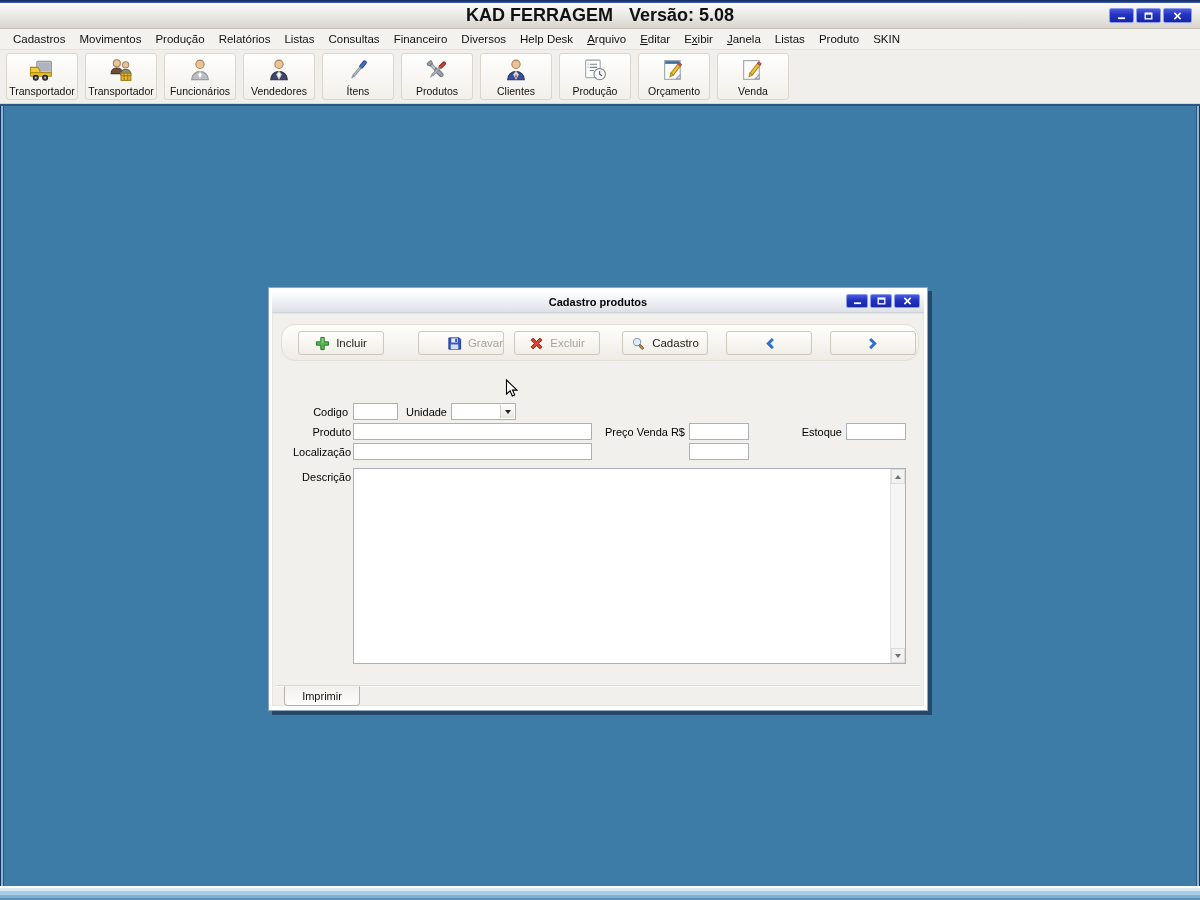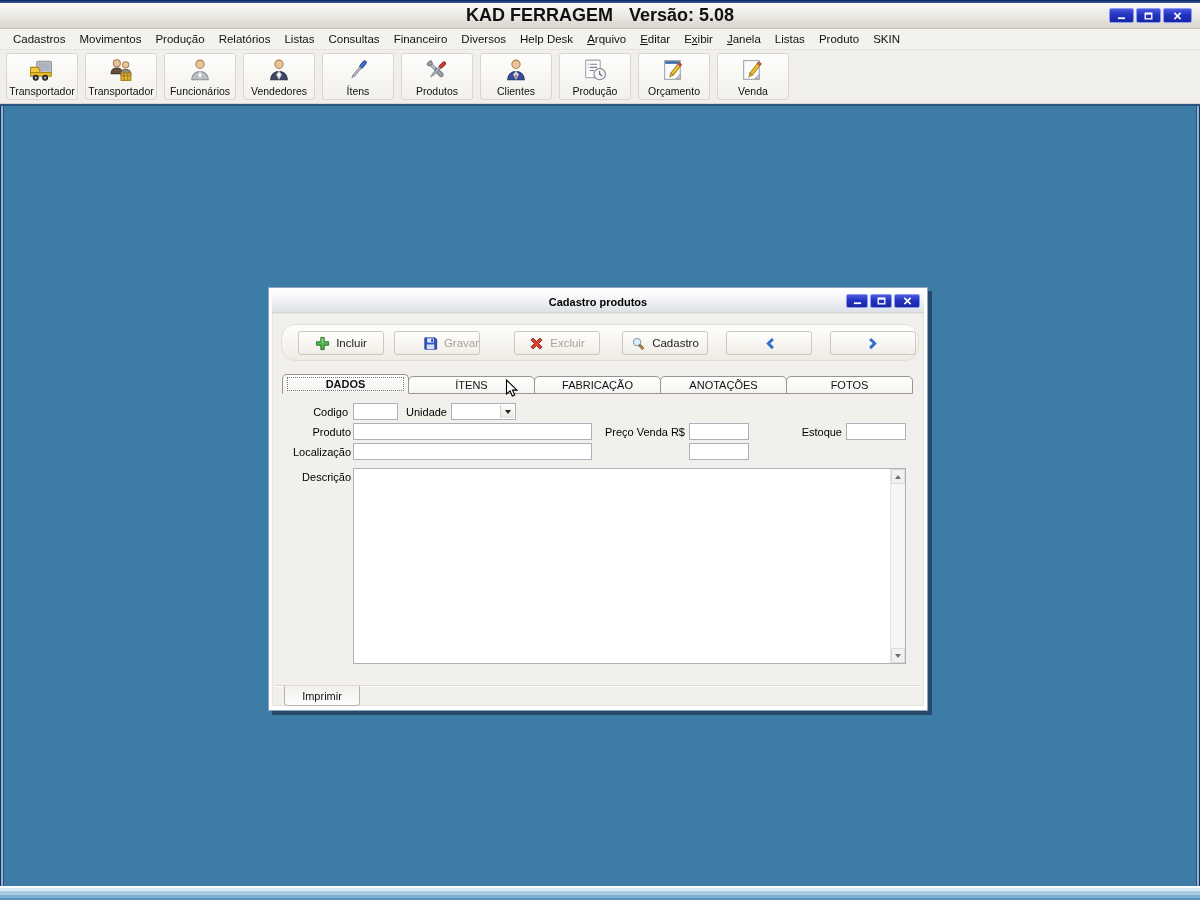--- a/index.html
+++ b/index.html
@@ -331,21 +331,21 @@
       <div class="act-panel">
           <button class="act-btn" style="left: 16px;">
             <span style="display: flex;">
               <svg viewBox="0 0 16 16">
                 <path d="M6.2 1.5h3.6v4.7h4.7v3.6H9.8v4.7H6.2V9.8H1.5V6.2h4.7z" fill="#55b64e" stroke="#2c6e28"></path>
                 <path d="M6.9 2.3h2.2v5.2H6.9z" fill="#8bd984" opacity=".8"></path>
               </svg>
             </span>
             <span>Incluir</span>
           </button>
-          <button class="act-btn disabled" style="left: 112px; padding-left: 28px;">
+          <button class="act-btn disabled" style="left: 136px; padding-left: 28px;">
             <span style="display: flex;">
               <svg viewBox="0 0 16 16">
                 <path d="M2 2h11l1.5 1.5V14H2z" fill="#3056c8" stroke="#1d3a8f"></path>
                 <rect x="4.5" y="2.5" width="7" height="4.5" fill="#e8ecf5"></rect>
                 <rect x="8.7" y="3" width="2" height="3.4" fill="#3056c8"></rect>
                 <rect x="4" y="9" width="8" height="5" fill="#d7ddec"></rect>
               </svg>
             </span>
             <span>Gravar</span>
           </button>
@@ -375,38 +375,20 @@
           </button>
           <button class="act-btn" style="left: 548px;">
             <span style="display: flex;">
               <svg viewBox="0 0 16 16">
                 <path d="M5.5 2l6 6-6 6-2.2-2.2L7.1 8 3.3 4.2z" fill="#2F6FD0"></path>
               </svg>
             </span>
           </button>
         </div>
 
-      <div class="tabstrip">
-          <div class="tab selected">
-            <span>DADOS</span>
-            <div class="tab-focus"></div>
-          </div>
-          <div class="tab">
-            <span>ÍTENS</span>
-          </div>
-          <div class="tab">
-            <span>FABRICAÇÃO</span>
-          </div>
-          <div class="tab">
-            <span>ANOTAÇÕES</span>
-          </div>
-          <div class="tab">
-            <span>FOTOS</span>
-          </div>
-        </div>
 
       <span class="lbl" style="left:15px;top:92px;width:60px;">Codigo</span>
       <input class="txt" style="left: 80px; top: 89px; width: 45px;" value="">
       <span class="lbl" style="left:114px;top:92px;width:60px;">Unidade</span>
       <div class="combo" style="left:178px;top:89px;width:65px;">
         <div class="combo-btn">
           <span class="tri-down"></span>
         </div>
       </div>
 

